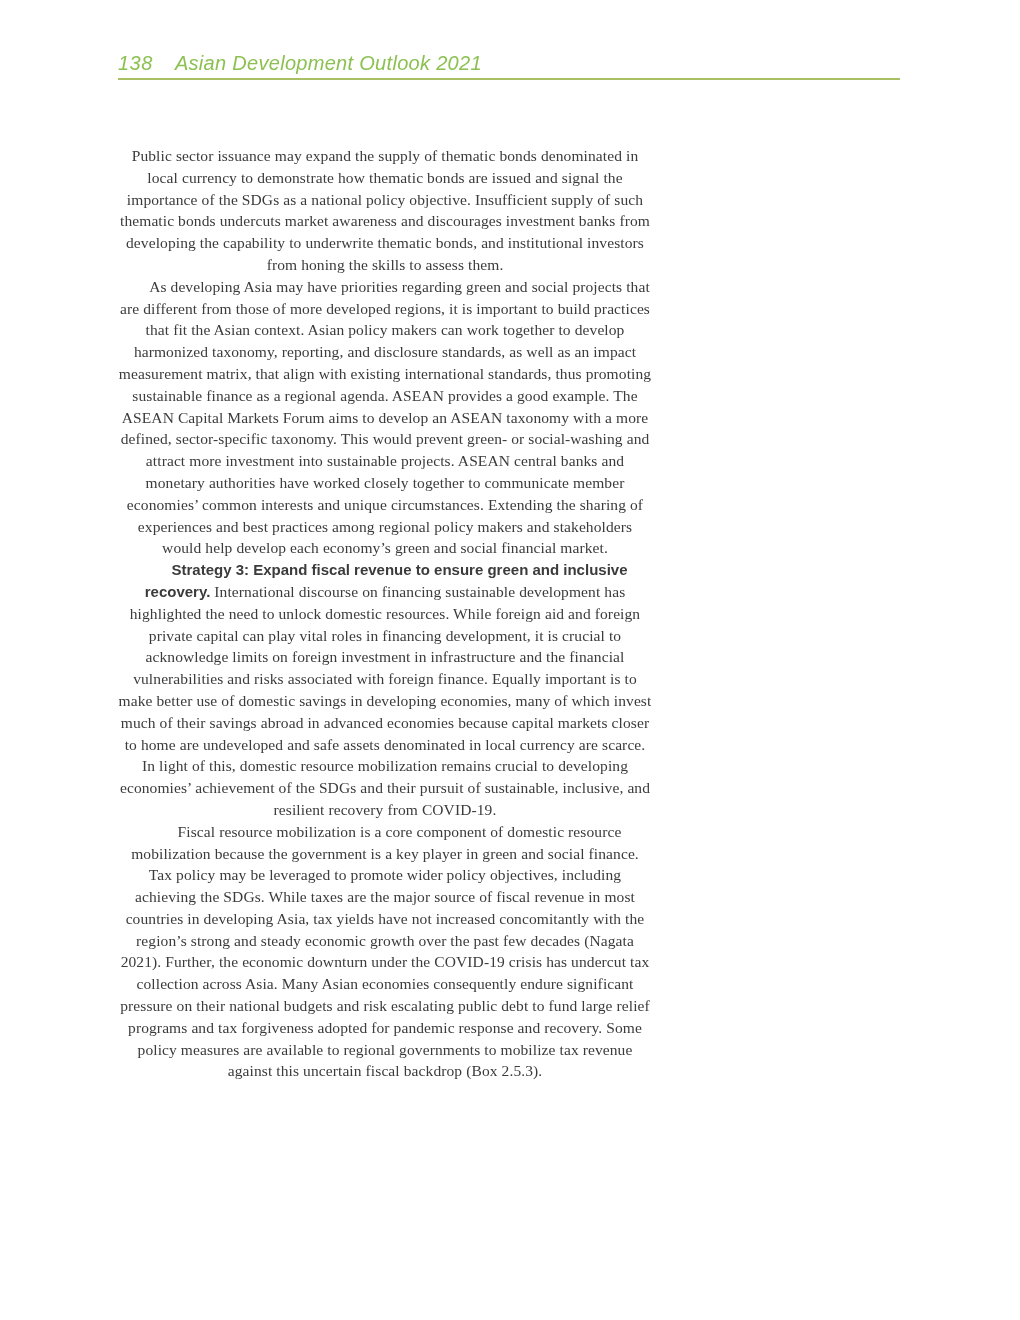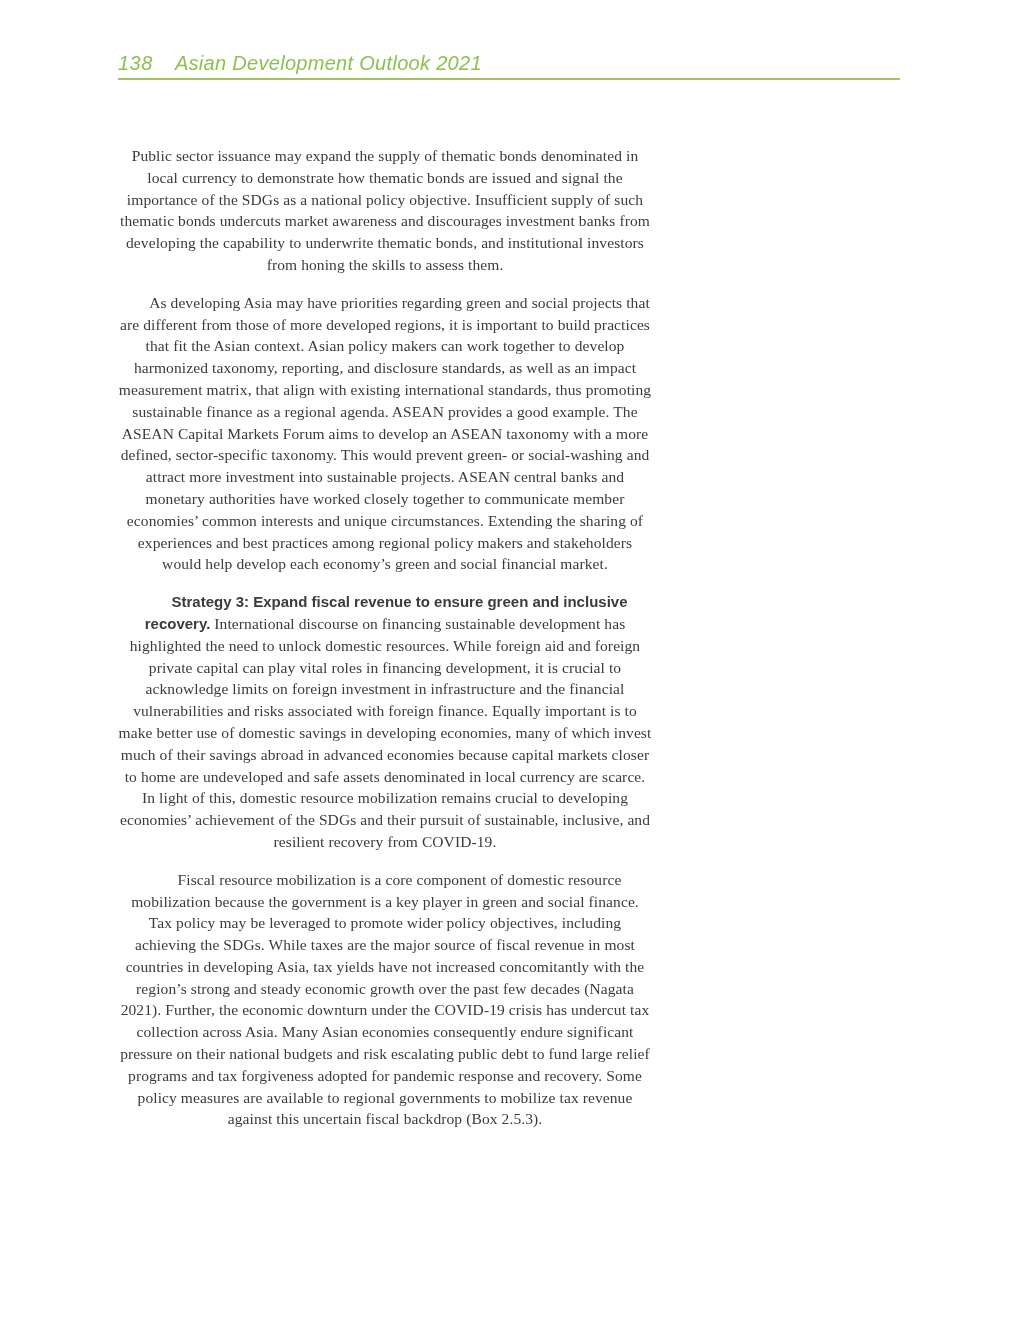--- a/index.html
+++ b/index.html
@@ -62,21 +62,20 @@
     line-height: 21.8px;
     text-align: center;
     letter-spacing: 0.1px;
   }
   .body-text p {
     margin: 0;
     padding: 0;
   }
   .body-text p.indent {
     text-indent: 29px;
-    margin-top: 16px;
   }
   .lead-in {
     font-family: "Liberation Sans", sans-serif;
     font-weight: bold;
     font-size: 15px;
     letter-spacing: 0;
   }
 </style>
 </head>
 <body>

